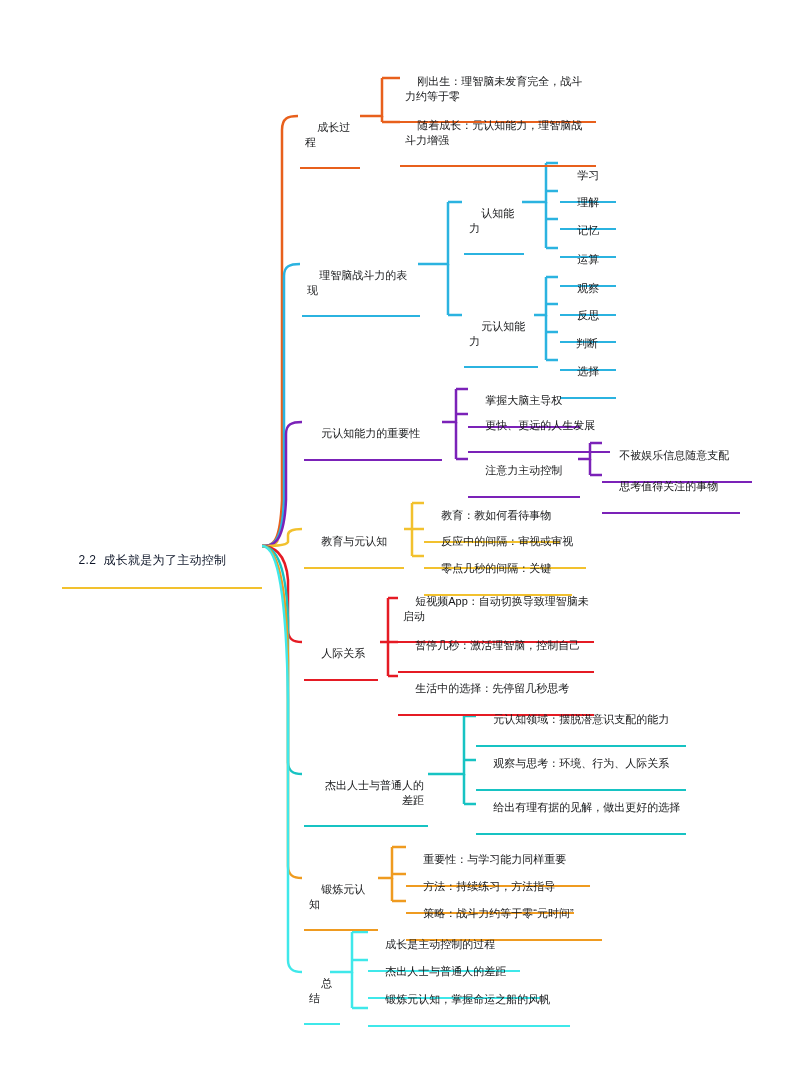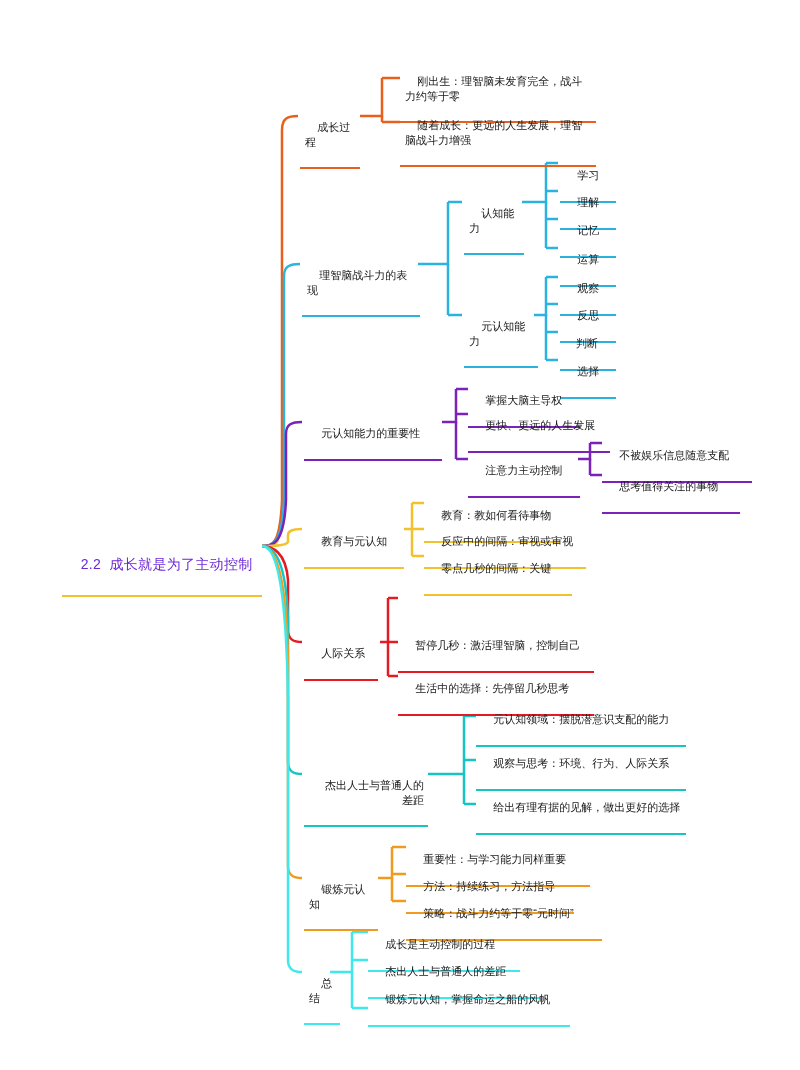--- a/index.html
+++ b/index.html
@@ -29,22 +29,22 @@
   .node {
     position: absolute;
     box-sizing: border-box;
     font-size: 11px;
     line-height: 1.35;
     color: #17181a;
     padding: 3px 4px 3px 5px;
     white-space: pre-wrap;
   }
   .root {
-    font-size: 14px;
-    color: #6d28d9;
+    font-size: 12px;
+    color: #0f172a;
     padding: 2px 2px;
     letter-spacing: 0.3px;
   }
   .underline {
     border-bottom-width: 2.5px;
     border-bottom-style: solid;
   }
 </style>
 </head>
 <body>
@@ -133,21 +133,21 @@
     <span>2.2  成长就是为了主动控制</span>
   </div>
 
   <div class="node underline" style="left:300px; top:102px; width:60px; border-color:#e8601c;">
     <span>成长过程</span>
   </div>
   <div class="node underline" style="left:400px; top:56px; width:196px; border-color:#e8601c;">
     <span>刚出生：理智脑未发育完全，战斗力约等于零</span>
   </div>
   <div class="node underline" style="left:400px; top:100px; width:196px; border-color:#e8601c;">
-    <span>随着成长：更远的人生发展，理智脑战斗力增强</span>
+    <span>随着成长：元认知能力，理智脑战斗力增强</span>
   </div>
 
   <div class="node underline" style="left:302px; top:250px; width:118px; border-color:#2bb3e0;">
     <span>理智脑战斗力的表现</span>
   </div>
   <div class="node underline" style="left:464px; top:188px; width:60px; border-color:#2bb3e0;">
     <span>认知能力</span>
   </div>
   <div class="node underline" style="left:560px; top:150px; width:56px; border-color:#2bb3e0;">
     <span>学习</span>
@@ -205,20 +205,23 @@
   <div class="node underline" style="left:424px; top:516px; width:162px; border-color:#f2c12e;">
     <span>反应中的间隔：审视或审视</span>
   </div>
   <div class="node underline" style="left:424px; top:543px; width:148px; border-color:#f2c12e;">
     <span>零点几秒的间隔：关键</span>
   </div>
 
   <div class="node underline" style="left:304px; top:628px; width:74px; border-color:#e51b24;">
     <span>人际关系</span>
   </div>
+  <div class="node underline" style="left:398px; top:576px; width:196px; border-color:#e51b24;">
+    <span>短视频App：自动切换导致理智脑未启动</span>
+  </div>
   <div class="node underline" style="left:398px; top:620px; width:196px; border-color:#e51b24;">
     <span>暂停几秒：激活理智脑，控制自己</span>
   </div>
   <div class="node underline" style="left:398px; top:663px; width:196px; border-color:#e51b24;">
     <span>生活中的选择：先停留几秒思考</span>
   </div>
 
   <div class="node underline" style="left:304px; top:760px; width:124px; border-color:#17c3c3;text-align:right;">
     <span>杰出人士与普通人的差距</span>
   </div>

